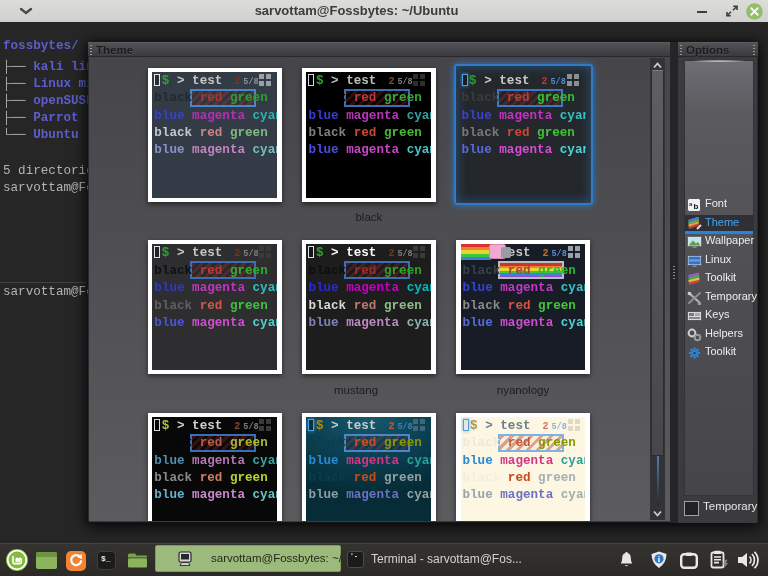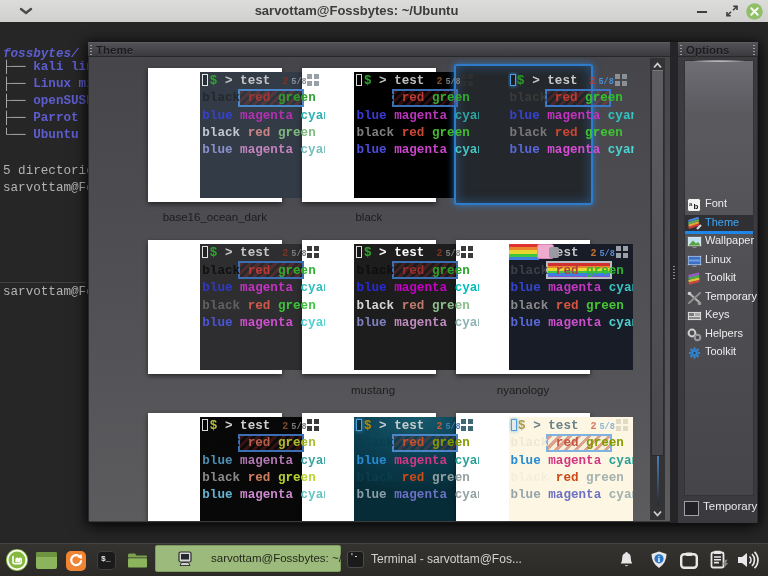--- a/index.html
+++ b/index.html
@@ -1,21 +1,21 @@
 <!DOCTYPE html>
 <html><head><meta charset="utf-8">
 <style>
 html,body{margin:0;padding:0;}
 body{width:768px;height:576px;position:relative;overflow:hidden;background:#262626;font-family:"Liberation Sans",sans-serif;}
 .abs{position:absolute;}
 
 .tl{position:absolute;font-family:"Liberation Mono",monospace;font-size:12.6px;line-height:17px;color:#b3b3b3;white-space:pre;}
 .tb{color:#5d5dcf;font-weight:bold;}
 
-.pv{position:absolute;overflow:hidden;margin-left:48px;}
+.pv{position:absolute;overflow:hidden;}
 .pr{position:absolute;left:2px;font-family:"Liberation Mono",monospace;font-size:12.6px;line-height:17px;font-weight:bold;white-space:pre;z-index:3;}
 .cur{position:absolute;left:2px;top:2px;width:4px;height:10px;border:1.8px solid #e0e0e0;background:rgba(0,0,0,0.25);z-index:3;}
 .badge{position:absolute;z-index:3;font-family:"Liberation Mono",monospace;font-weight:bold;}
 .selbox{position:absolute;left:37.5px;top:17px;width:62px;height:14px;border:2.1px solid #3c6eb4;z-index:2;}
 .grid4{position:absolute;z-index:3;}
 .grid4 i{position:absolute;width:5px;height:5px;}
 .lbl{position:absolute;font-size:11.5px;color:#1d1d1d;text-align:center;}
 </style></head>
 <body>
 
@@ -31,21 +31,21 @@
     <path d="M5.8 11.8 L2 11.8 L2 8" fill="none" stroke="#3e3e3e" stroke-width="1.6"></path>
     <path d="M2 11.8 L6 7.8" stroke="#3e3e3e" stroke-width="1.6"></path>
   </svg>
   <svg class="abs" style="left:745px;top:2px;" width="19" height="19" viewBox="0 0 19 19">
     <circle cx="9.5" cy="9.5" r="8.3" fill="#90bf68"></circle>
     <path d="M6.3 6.3 L12.7 12.7 M12.7 6.3 L6.3 12.7" stroke="#f6f9f2" stroke-width="2" stroke-linecap="round"></path>
   </svg>
 </div>
 
 <div class="abs" style="left:0;top:22px;width:768px;height:521px;background:#262626;overflow:hidden;">
-<div class="tl" style="left:3px;top:24px;font-style:italic;"><span class="tb">fossbytes/</span></div>
+<div class="tl" style="left:3px;top:16px;"><span class="tb">fossbytes/</span></div>
 <div class="tl" style="left:3px;top:37px;">├── <span class="tb">kali linux</span></div>
 <div class="tl" style="left:3px;top:54px;">├── <span class="tb">Linux mint</span></div>
 <div class="tl" style="left:3px;top:71px;">├── <span class="tb">openSUSE</span></div>
 <div class="tl" style="left:3px;top:88px;">├── <span class="tb">Parrot</span></div>
 <div class="tl" style="left:3px;top:105px;">└── <span class="tb">Ubuntu</span></div>
 <div class="tl" style="left:3px;top:140.5px;">5 directories, 0 files</div>
 <div class="tl" style="left:3px;top:157.5px;">sarvottam@Fossbytes:~/Desktop$</div>
 <div class="tl" style="left:3px;top:261.5px;">sarvottam@Fossbytes:~/Desktop$</div>
 <div class="abs" style="left:0;top:260px;width:86px;height:1px;background:#424242;"></div>
 </div>
@@ -161,21 +161,20 @@
           <i style="left:7px;top:0;background:#9aa0a8"></i>
           <i style="left:0;top:7px;background:#9aa0a8"></i>
           <i style="left:7px;top:7px;background:#9aa0a8"></i>
         </div>
         <div class="pr" style="top:18.4px;"><span style="color:#23282e">black</span> <span style="color:#a03a35">red</span> <span style="color:#2d9f2d">green</span></div>
         <div class="pr" style="top:35.8px;"><span style="color:#3640cf">blue</span> <span style="color:#b52fb5">magenta</span> <span style="color:#2fb0b0">cyan</span></div>
         <div class="pr" style="top:53.2px;"><span style="color:#c3c8d0">black</span> <span style="color:#c98585">red</span> <span style="color:#7fba7f">green</span></div>
         <div class="pr" style="top:70.6px;"><span style="color:#8a90cc">blue</span> <span style="color:#c383be">magenta</span> <span style="color:#78bdbd">cyan</span></div>
       </div>
     </div>
-    <div class="lbl" style="left:44.80000000000001px;top:154.4px;width:164px;color:#1d1d1d;">base16_ocean_dark</div>
 <div class="abs" style="left:213.89999999999998px;top:10.900000000000006px;width:134px;height:134px;background:#ffffff;box-shadow:0 2px 5px rgba(0,0,0,0.55);">
       <div class="pv" style="left:4.5px;top:4px;width:124.5px;height:126px;background:#000000;">
         <div class="selbox" style="border-color:#3c6eb4;background:repeating-linear-gradient(135deg, rgba(160,42,38,0.30) 0 3px, rgba(18,22,34,0.20) 3px 6px);"></div>
         <div class="cur" style="border-color:#d9d9d9;"></div>
         <div class="pr" style="top:1px;"> <span style="color:#28a428">$</span><span style="color:#bfbfbf"> &gt; test</span></div>
         <div class="badge" style="left:82px;top:4px;font-size:10px;color:#7a4a24;">2</div>
         <div class="badge" style="left:91px;top:5px;font-size:8.5px;color:#7d7d7d;">5/8</div>
         <div class="grid4" style="left:107px;top:2px;width:13px;height:13px;">
           <i style="left:0;top:0;background:#2e2e2e"></i>
           <i style="left:7px;top:0;background:#2e2e2e"></i>
@@ -239,21 +238,21 @@
           <i style="left:7px;top:0;background:#3a3a3a"></i>
           <i style="left:0;top:7px;background:#3a3a3a"></i>
           <i style="left:7px;top:7px;background:#3a3a3a"></i>
         </div>
         <div class="pr" style="top:18.4px;"><span style="color:#0e0e0e">black</span> <span style="color:#9e2d2d">red</span> <span style="color:#29a329">green</span></div>
         <div class="pr" style="top:35.8px;"><span style="color:#2a2ad4">blue</span> <span style="color:#c400c4">magenta</span> <span style="color:#00bcbc">cyan</span></div>
         <div class="pr" style="top:53.2px;"><span style="color:#d6d6d6">black</span> <span style="color:#bd7b6d">red</span> <span style="color:#8cbd8c">green</span></div>
         <div class="pr" style="top:70.6px;"><span style="color:#8080c0">blue</span> <span style="color:#bd8abd">magenta</span> <span style="color:#8cb2b2">cyan</span></div>
       </div>
     </div>
-    <div class="lbl" style="left:203px;top:326.9px;width:164px;color:#1d1d1d;">mustang</div>
+    <div class="lbl" style="left:186px;top:326.9px;width:164px;color:#1d1d1d;">mustang</div>
 <div class="abs" style="left:368.0px;top:183.4px;width:134px;height:134px;background:#ffffff;box-shadow:0 2px 5px rgba(0,0,0,0.55);">
       <div class="pv" style="left:4.5px;top:4px;width:124.5px;height:126px;background:#171c27;">
         <div class="selbox" style="border-color:#b9bcc2;background:linear-gradient(#d03030 0 18%,#e8862e 18% 36%,#e8d62e 36% 54%,#3fc63f 54% 72%,#3f7fe0 72% 90%,#8a4fd0 90% 100%);"></div>
         <div class="cur" style="border-color:#d9d9d9;"></div>
         <div class="pr" style="top:1px;"> <span style="color:#2ba52b">$</span><span style="color:#c6c6c6"> &gt; test</span></div>
         <div class="badge" style="left:82px;top:4px;font-size:10px;color:#c07030;">2</div>
         <div class="badge" style="left:91px;top:5px;font-size:8.5px;color:#5a8ad2;">5/8</div>
         <div class="grid4" style="left:107px;top:2px;width:13px;height:13px;">
           <i style="left:0;top:0;background:#9aa0a8"></i>
           <i style="left:7px;top:0;background:#9aa0a8"></i>

